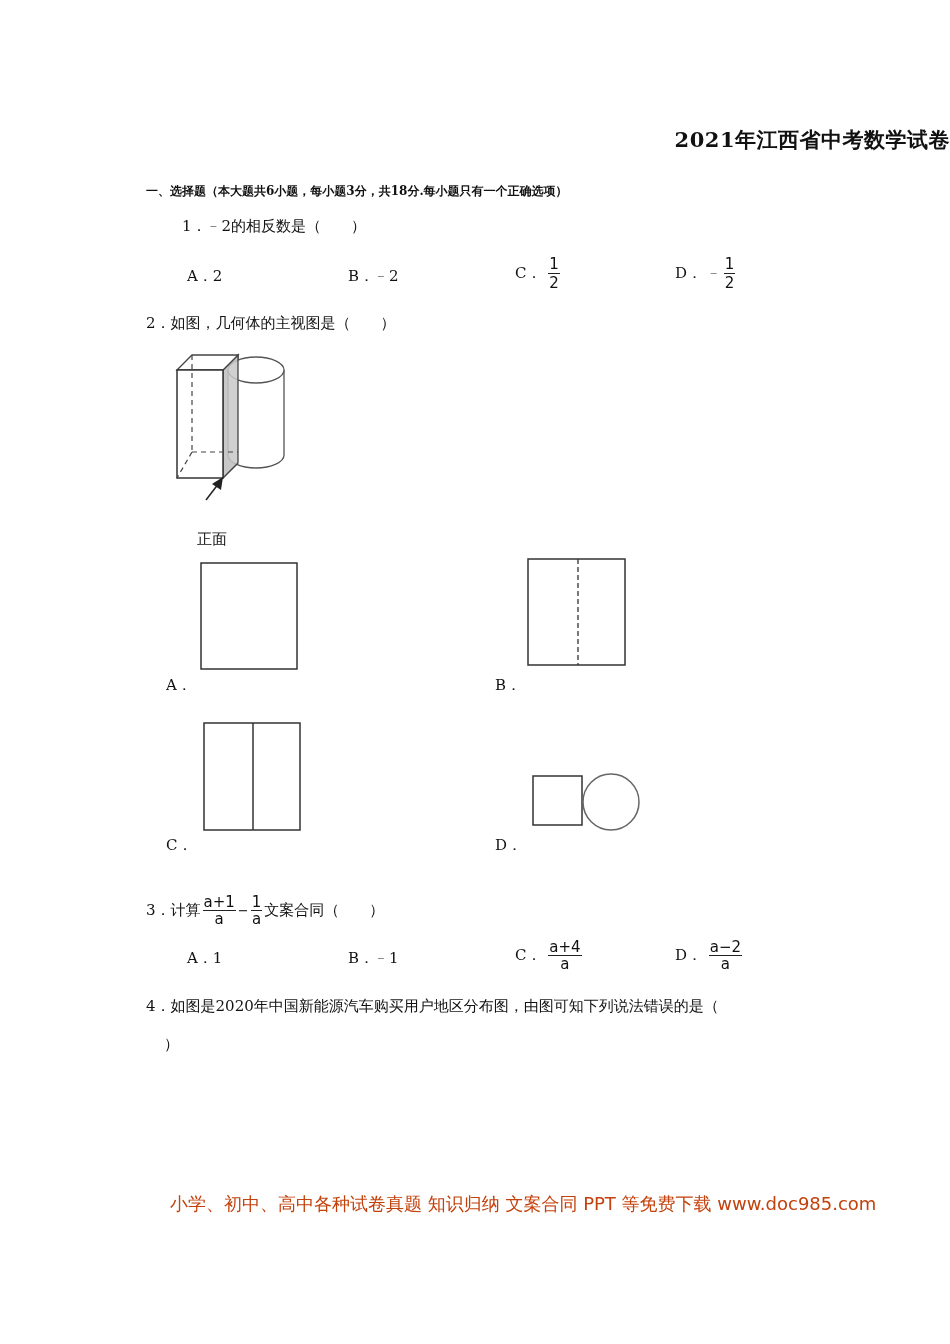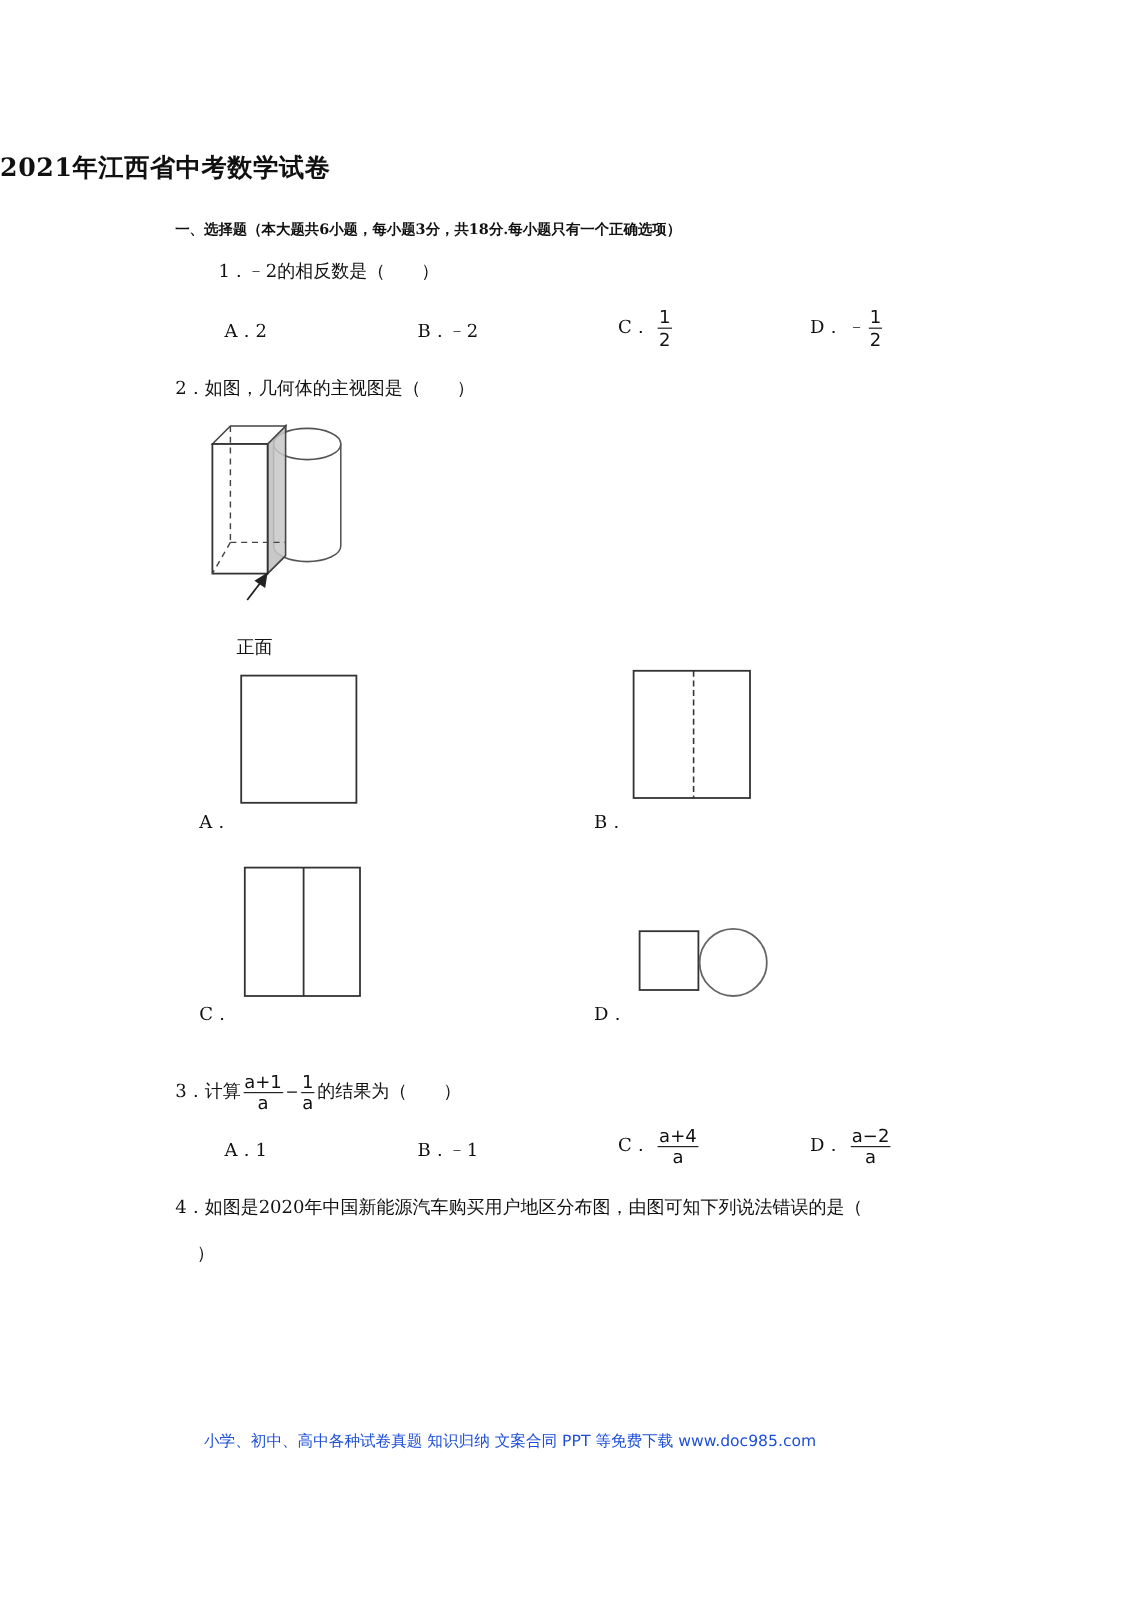--- a/index.html
+++ b/index.html
@@ -3,40 +3,40 @@
   <meta charset="utf-8">
   <style>
     html, body { margin: 0; padding: 0; background: #ffffff; }
     body {
       width: 950px; height: 1344px; position: relative; overflow: hidden;
       font-family: "DejaVu Serif", "Liberation Serif", serif;
       color: #111111;
     }
     .abs { position: absolute; }
     .title {
-      top: 126px; left: 0; width: 950px; text-align: left;
+      top: 126px; left: 0; width: 950px; text-align: right;
       font-family: "DejaVu Serif", "Liberation Serif", serif;
       font-size: 21px; font-weight: bold; letter-spacing: 0.5px;
     }
     .section {
       top: 183px; left: 146px; font-size: 12px; font-weight: bold;
     }
     .q { font-size: 15px; white-space: nowrap; }
     .opt { font-size: 15px; white-space: nowrap; margin-left: 21px; }
     .frac {
       display: inline-flex; flex-direction: column; align-items: center;
       vertical-align: middle; font-family: "DejaVu Sans", "Liberation Sans", sans-serif;
       font-size: 15px; line-height: 16px; margin: 0 2px;
     }
     .frac .num { padding: 0 1px 1px 1px; border-bottom: 1px solid #222; }
     .frac .den { padding-top: 1px; }
     .frac.small { font-size: 15px; line-height: 14px; }
     .footer {
       top: 1192px; left: 170px; font-family: "DejaVu Sans", "Liberation Sans", sans-serif;
-      font-size: 13px; color: #1d4ed8;
+      font-size: 18px; color: #c2410c;
     }
     svg { position: absolute; overflow: visible; }
     .lbl { font-size: 15px; }
   </style>
 </head>
 <body>
 
 <div class="abs title">2021年江西省中考数学试卷</div>
 
 <div class="abs section">一、选择题（本大题共6小题，每小题3分，共18分.每小题只有一个正确选项）</div>
@@ -110,21 +110,21 @@
 <div class="abs lbl" style="top:836px; left:166px;">C．</div>
 <div class="abs lbl" style="top:836px; left:495px;">D．</div>
 
 <div class="abs q" style="top:895px; left:146px;">
   <span>3．</span><span>计算</span><span class="frac small">
     <span class="num">a+1</span>
     <span class="den">a</span>
   </span><span style="font-family:'DejaVu Sans',sans-serif;font-size:13px;">−</span><span class="frac small">
     <span class="num">1</span>
     <span class="den">a</span>
-  </span><span>的结果为（　　）</span>
+  </span><span>文案合同（　　）</span>
 </div>
 
 <div class="abs opt" style="top:949px; left:166px;">
   <span>A．</span><span>1</span>
 </div>
 <div class="abs opt" style="top:949px; left:327px;">
   <span>B．</span><span>﹣1</span>
 </div>
 <div class="abs opt" style="top:940px; left:494px;">
   <span>C．</span>

